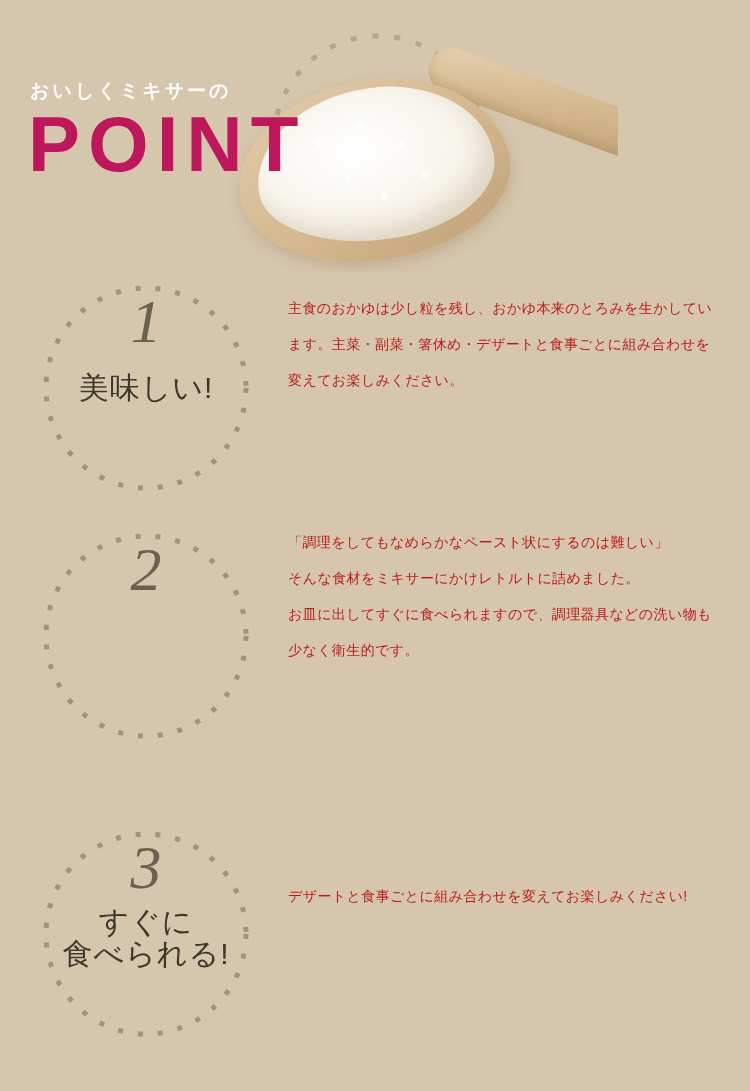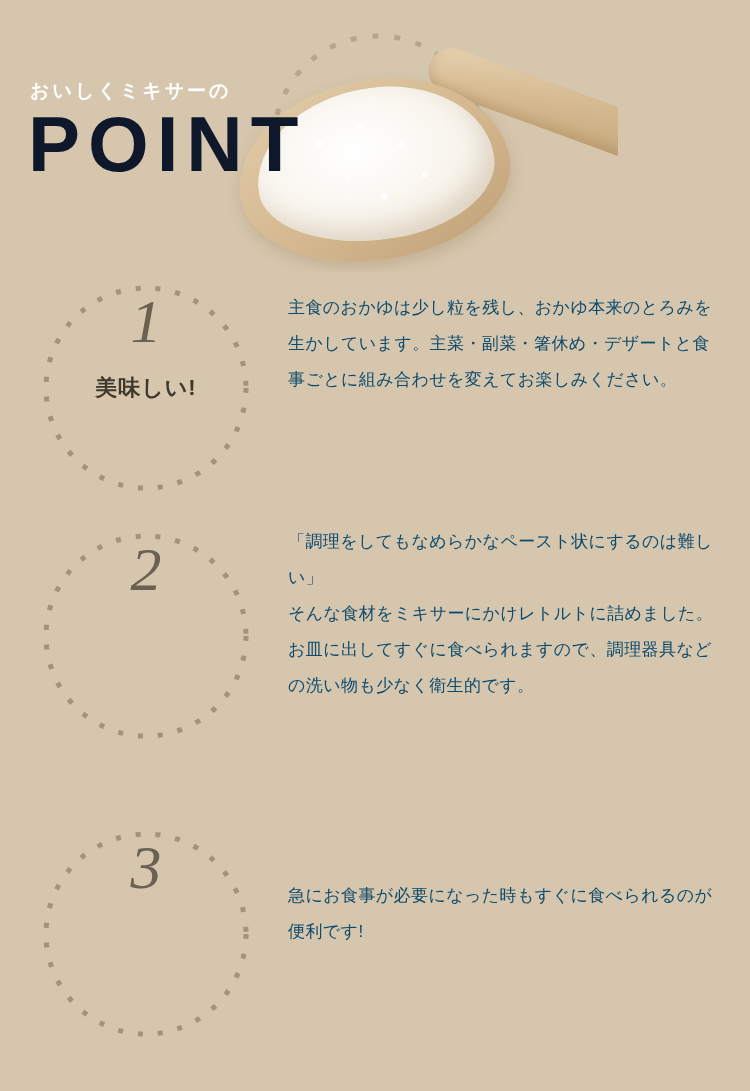--- a/index.html
+++ b/index.html
@@ -42,21 +42,21 @@
     font-weight: bold;
   }
 
   .header-title {
     position: absolute;
     left: 28px;
     top: 105px;
     font-size: 78px;
     line-height: 78px;
     letter-spacing: 8px;
-    color: #0f172a;
+    color: #be185d;
     font-weight: bold;
   }
 
   
   .header-dash {
     position: absolute;
     left: 258px;
     top: 20px;
     width: 240px;
     height: 240px;
@@ -148,36 +148,36 @@
     color: #6b6152;
     font-style: italic;
     font-weight: normal;
   }
   .badge-label {
     position: absolute;
     left: 0;
     top: 100px;
     width: 236px;
     text-align: center;
-    font-size: 22px;
+    font-size: 30px;
     line-height: 32px;
-    font-weight: bold;
+    font-weight: normal;
     color: #3f382d;
     letter-spacing: 1px;
   }
   .badge-label.two-line { top: 88px; }
 
   .point-text {
     position: absolute;
     left: 288px;
     top: 18px;
     width: 432px;
-    font-size: 17px;
+    font-size: 14px;
     line-height: 36px;
-    color: #0c4a6e;
+    color: #b91c1c;
     letter-spacing: 0.4px;
     white-space: pre-line;
   }
   .row-2 .point-text { top: 4px; }
   .row-3 .point-text { top: 60px; }
 </style>
 </head>
 <body>
 
 <div class="page">
@@ -222,17 +222,19 @@
 そんな食材をミキサーにかけレトルトに詰めました。
 お皿に出してすぐに食べられますので、調理器具などの洗い物も少なく衛生的です。</div>
   </div>
 
   <div class="point-row row-3">
     <div class="badge">
       <svg class="badge-dash" viewBox="0 0 236 232">
         <circle cx="118" cy="116" r="100" fill="none" stroke="#a2937a" stroke-width="5" stroke-dasharray="5 15"></circle>
       </svg>
       <div class="badge-num">3</div>
-    </div>
-    <div class="point-text">急にお食事が必要になった時もすぐに食べられるのが便利です!</div>
+      <div class="badge-label two-line" style="white-space: pre-line;">すぐに
+食べられる!</div>
+    </div>
+    <div class="point-text">デザートと食事ごとに組み合わせを変えてお楽しみください!</div>
   </div>
 
 </div>
 
 </body></html>

